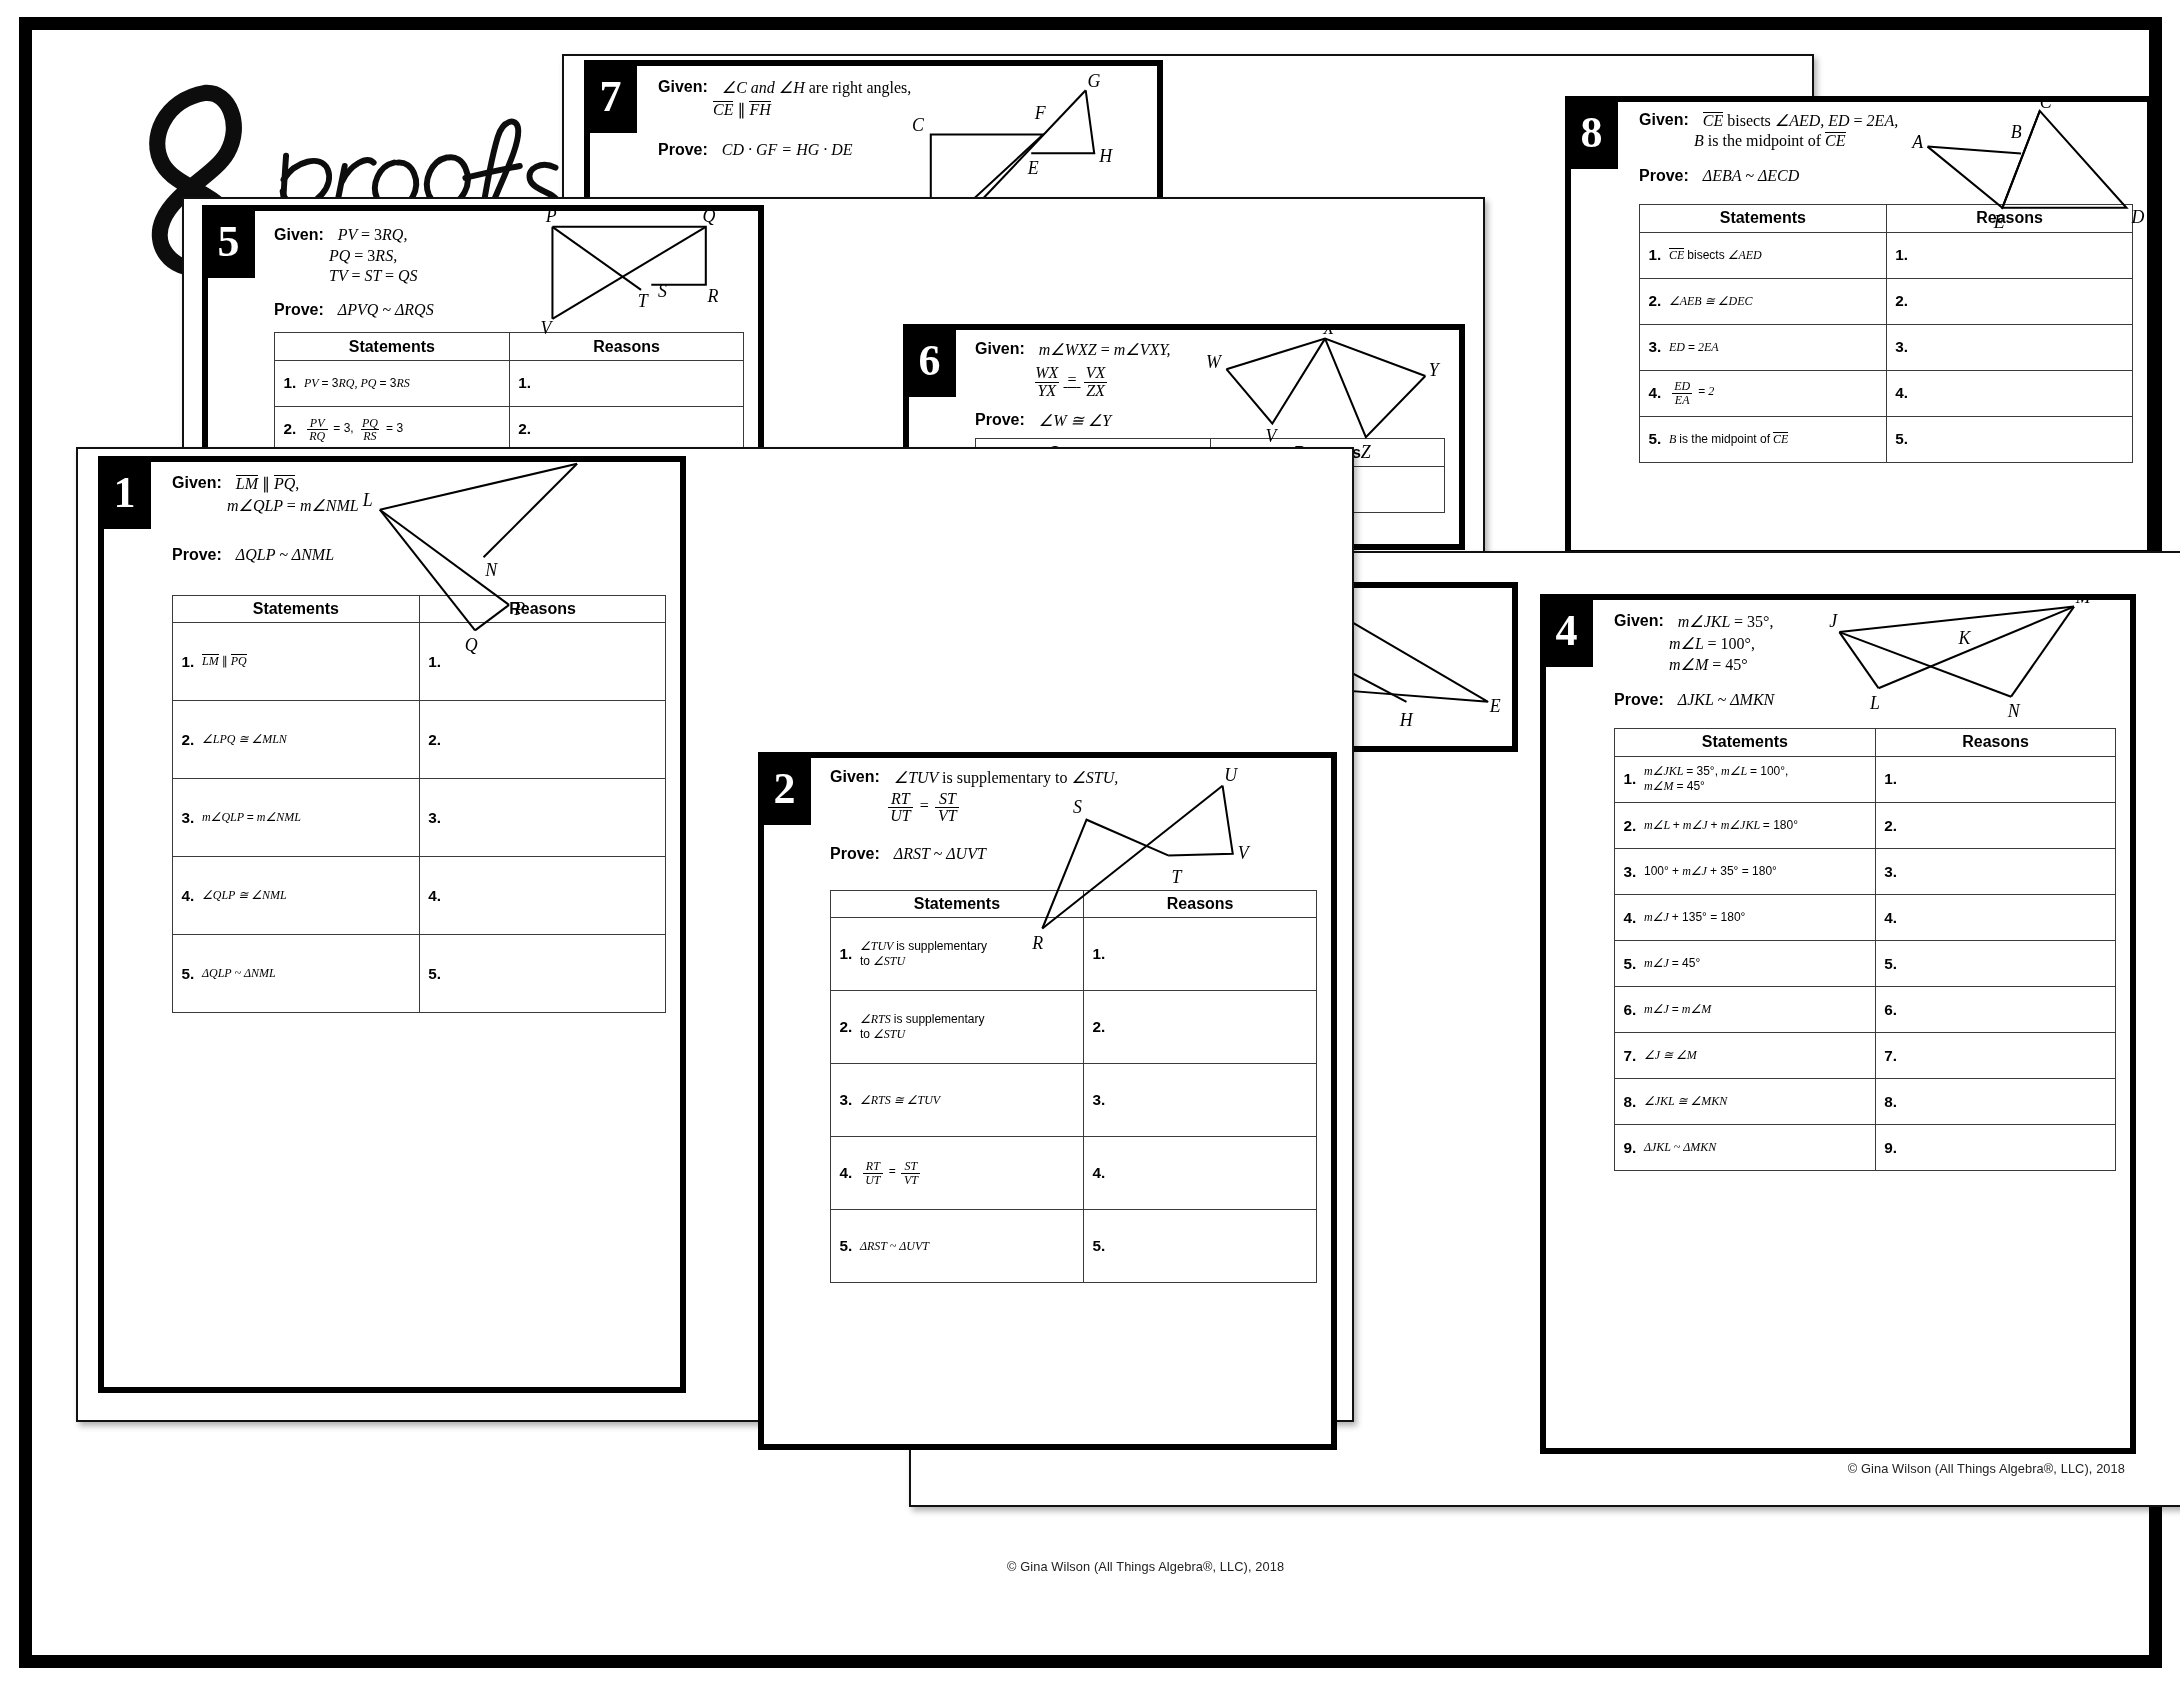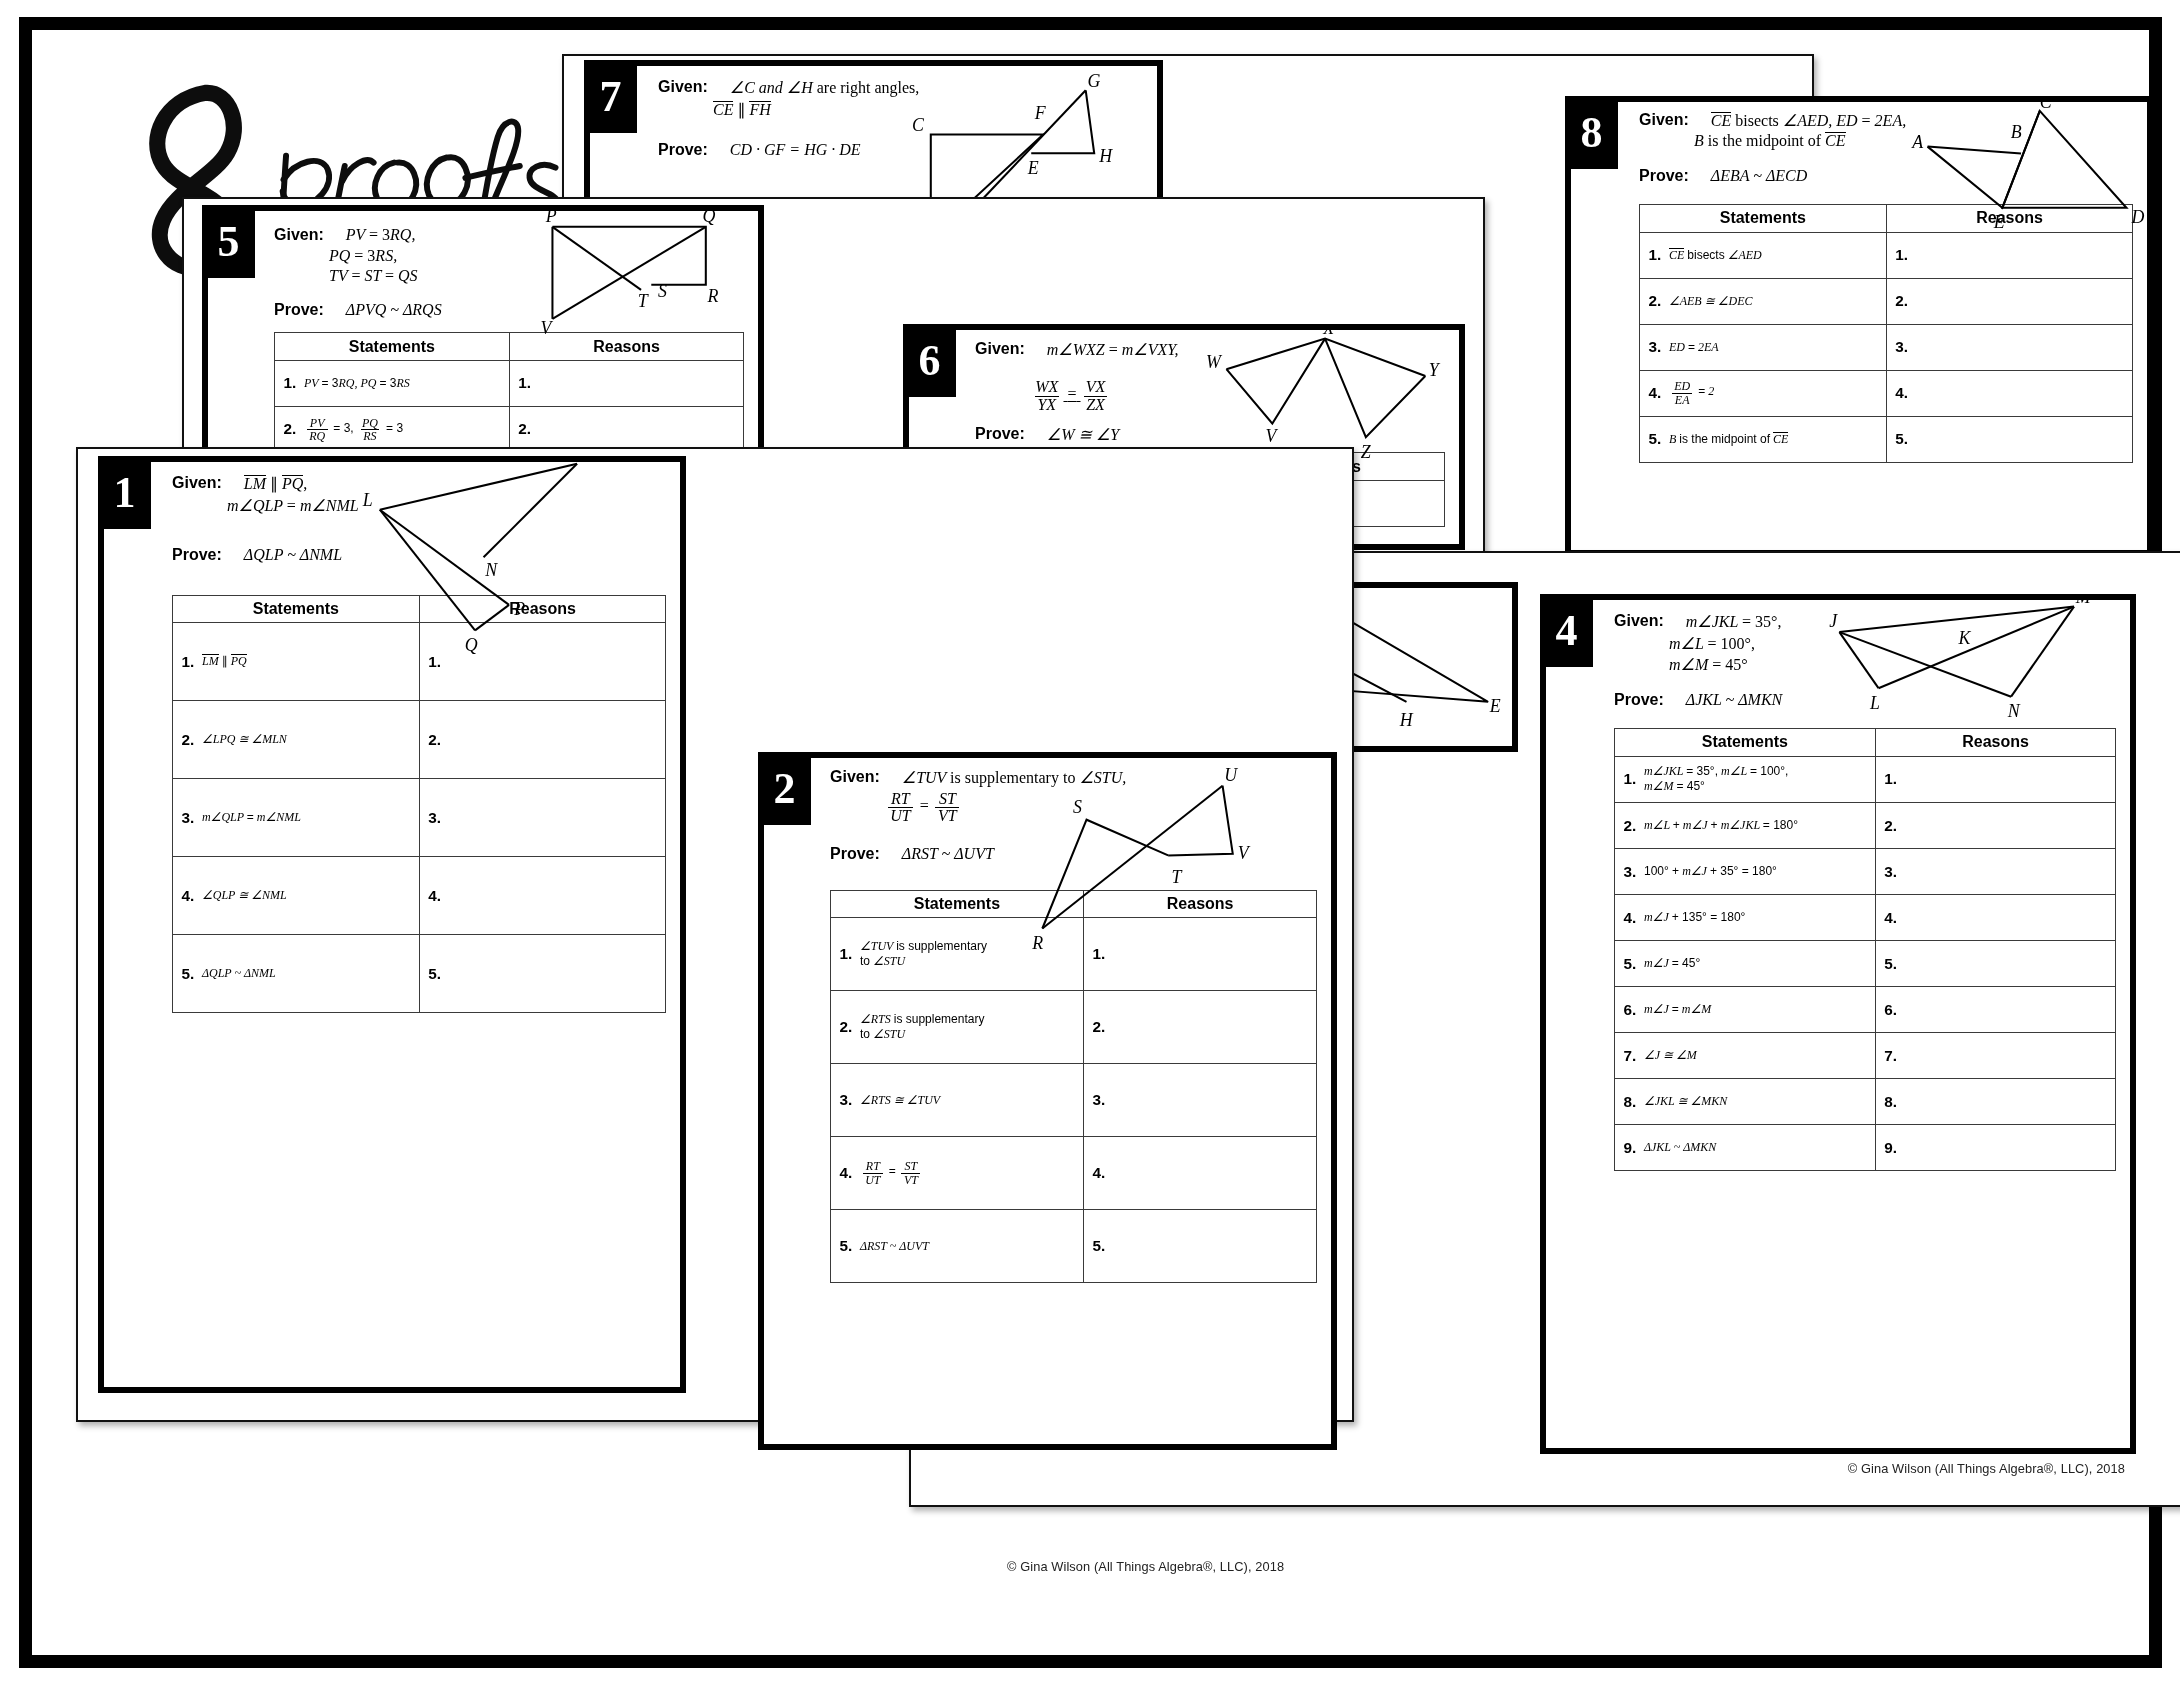--- a/index.html
+++ b/index.html
@@ -49,21 +49,21 @@
   .cardbody { position:relative; padding:12px 13.6px 6.8px 13.6px; }
   .lbl {
     font-family:"Liberation Sans", sans-serif;
     font-weight:700; font-size:16px; color:#000;
   }
   .math {
     font-family:"Liberation Serif", serif;
     font-style:italic; font-size:16px; color:#000;
   }
   .math .up { font-style:normal; }
-  .row-line { display:flex; align-items:flex-start; gap:22px; margin-bottom:2.6px; }
+  .row-line { display:flex; align-items:flex-start; gap:14px; margin-bottom:2.6px; }
 
   
   .ol { border-top:1.4px solid #000; padding-top:0px; display:inline-block; line-height:1.05; }
 
   
   .frac { display:inline-flex; flex-direction:column; align-items:center;
           vertical-align:middle; margin:0 2.6px; line-height:1.02; }
   .frac .num { padding:0 2.6px; }
   .frac .den { padding:0 2.6px; border-top:1.4px solid #000; }
 
@@ -355,21 +355,21 @@
 
   <div class="card" style="left:871px; top:294px; width:562px; height:226px; z-index:9; overflow:hidden;">
     <div class="badge">
       <span>6</span>
     </div>
     <div class="cardbody" style="padding-left:66px; padding-top:10.2px;">
       <div class="row-line">
         <span class="lbl">Given:</span>
         <span class="math">m∠WXZ <span class="up">=</span> m∠VXY,</span>
       </div>
-      <div class="row-line" style="padding-left:55px; margin-top:20px;text-decoration:underline;">
+      <div class="row-line" style="padding-left:55px; margin-top:6px;text-decoration:underline;">
         <span class="math"><span class="frac">
               <span class="num">WX</span>
               <span class="den">YX</span>
             </span> <span class="up">=</span> <span class="frac">
               <span class="num">VX</span>
               <span class="den">ZX</span>
             </span></span>
       </div>
       <div class="row-line" style="margin-top:12px;">
         <span class="lbl">Prove:</span>

